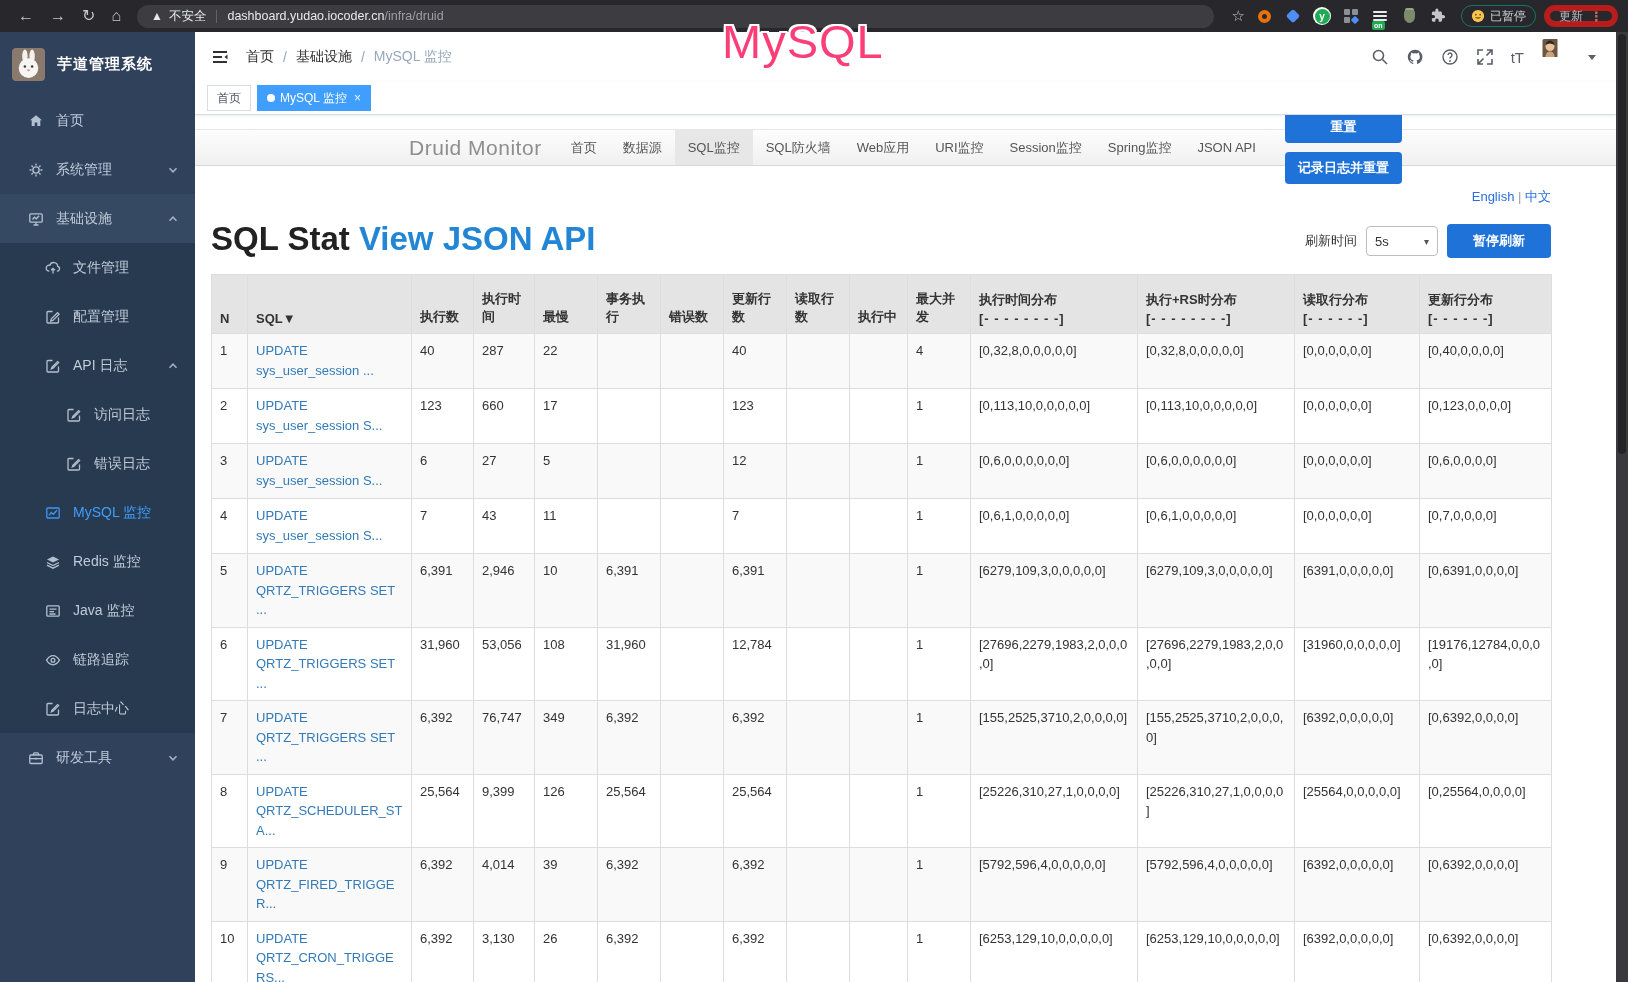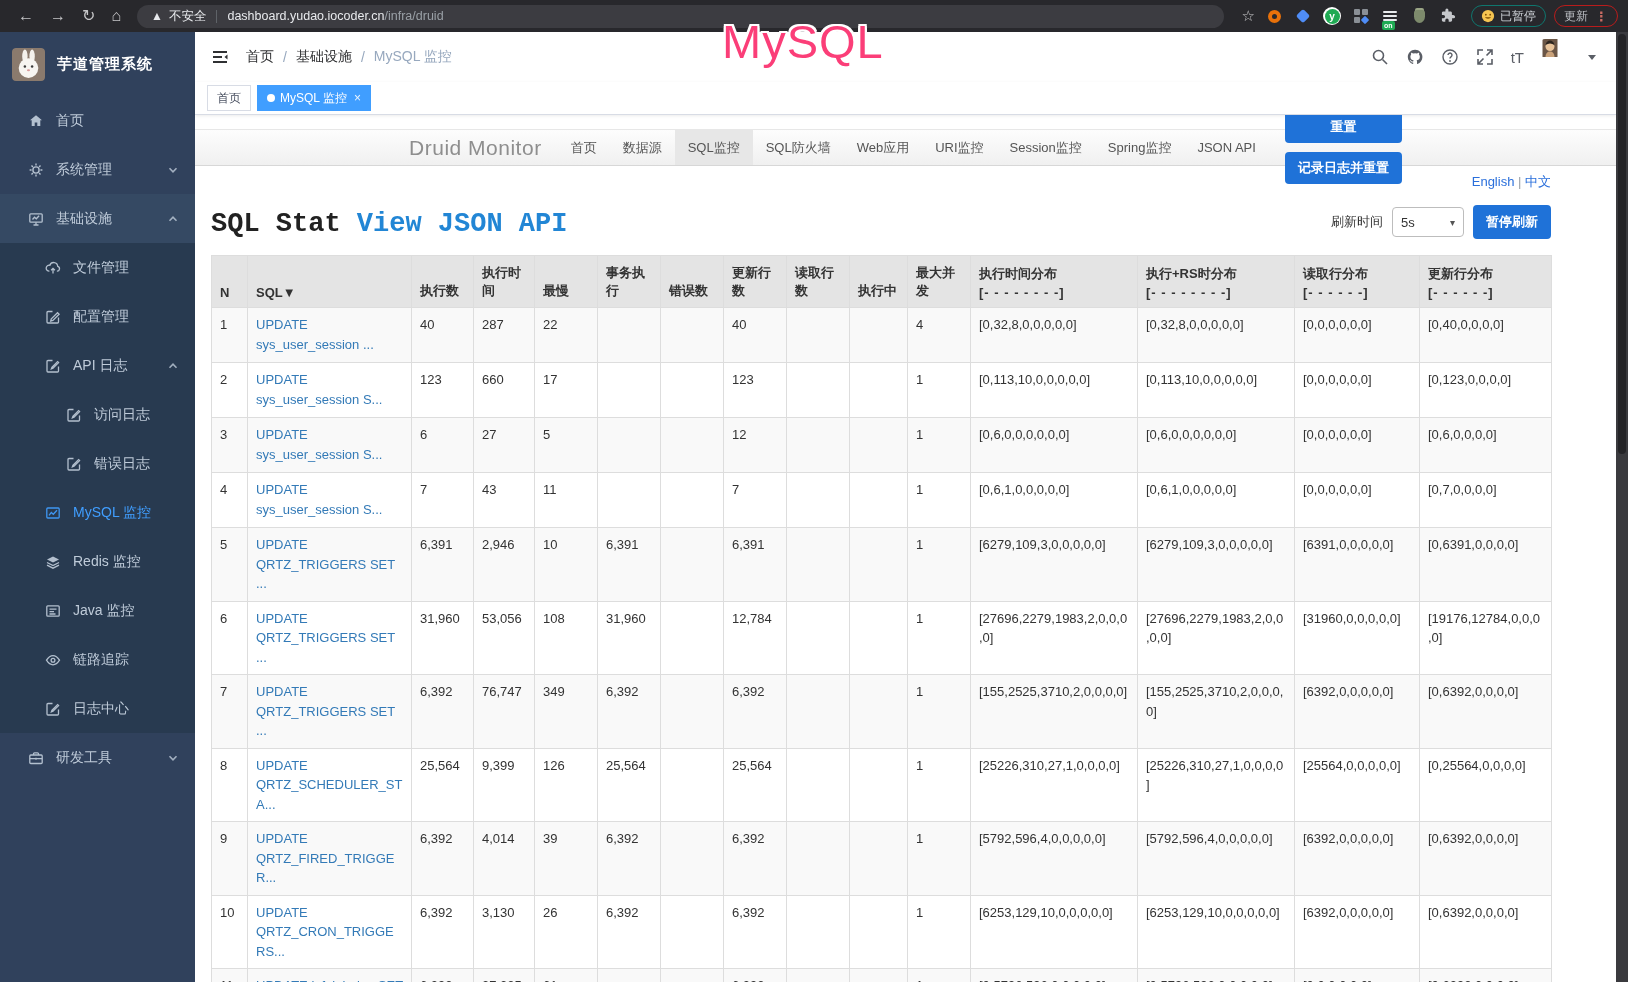--- a/index.html
+++ b/index.html
@@ -29,21 +29,21 @@
   .ext.app-grid-icon b{width:6px;height:6px;background:#8a8f96;border-radius:1px;}
   .ext.app-grid-icon b:last-child{background:#4f8df7;transform:rotate(45deg);}
   .ext.list-on-icon i{display:block;width:14px;}
   .ext.list-on-icon b{display:block;height:2px;background:#e8eaed;margin:2px 0;border-radius:1px;}
   .on-badge{position:absolute;bottom:-5px;left:1px;background:#1faa53;color:#fff;font-size:7px;font-weight:bold;padding:0 2px;border-radius:2px;line-height:9px;}
   .ext.vpn-icon i{width:11px;height:13px;background:#7d8a6c;border-radius:3px 3px 50% 50%;display:block;box-shadow:0 -3px 0 -1px #9aa585;}
   .ext.puzzle-icon svg{width:16px;height:16px;}
   .pill{display:flex;align-items:center;height:22px;border-radius:11px;padding:0 9px;font-size:12px;margin-left:4px;}
   .paused-pill{border:1px solid #0f766e;color:#cdd1d6;gap:5px;}
   .paused-pill svg{width:14px;height:14px;}
-  .update-pill{border:1px solid #b91c1c;color:#bcbfc4;gap:7px;margin-left:8px;text-align:center;}
+  .update-pill{border:6px solid #b91c1c;color:#bcbfc4;gap:7px;margin-left:8px;text-align:center;}
   .update-pill .dots{color:#c96b63;font-weight:bold;font-size:13px;letter-spacing:0;}
 
   
   .mysql-overlay{position:absolute;left:722px;top:14px;z-index:60;font-size:47px;font-weight:normal;letter-spacing:1px;
     text-shadow:-2px -2px 0 #fff,2px -2px 0 #fff,-2px 2px 0 #fff,2px 2px 0 #fff,0 -2px 0 #fff,0 2px 0 #fff,-2px 0 0 #fff,2px 0 0 #fff;}
 
   
   .app{position:absolute;top:32px;left:0;width:1616px;height:950px;display:flex;}
   .sidebar{width:195px;background:var(--side-bg);flex:none;color:#bfcbd9;}
   .logo-row{height:64px;display:flex;align-items:center;padding-left:12px;gap:12px;}
@@ -83,33 +83,33 @@
   .druid{flex:1;overflow:hidden;display:flex;flex-direction:column;}
   .druid-nav{height:37px;margin-top:14px;background:linear-gradient(#fdfdfd,#f0f0f0);border-top:1px solid #e7e7e7;border-bottom:1px solid #d7d7d7;display:flex;align-items:center;justify-content:center;flex:none;}
   .druid-logo{font-size:21px;color:#8e8e8e;margin-right:16px;letter-spacing:.5px;}
   .dnav{display:flex;height:100%;}
   .dnav a{display:flex;align-items:center;padding:0 13px;font-size:13px;color:#555;text-decoration:none;cursor:pointer;}
   .dnav a.active{background:#e7e7e7;}
   .dbtns{display:flex;gap:9px;margin-left:16px;flex-direction:column;}
   .dbtn{background:var(--druid-btn);color:#fff;border:none;border-radius:4px;font-size:13px;font-weight:bold;padding:7px 13px;cursor:pointer;font-family:inherit;}
 
   .druid-body{width:1372px;padding:0 16px;flex:1;}
-  .lang-row{text-align:right;font-size:13px;margin-top:7px;color:#9aa0a6;}
+  .lang-row{text-align:right;font-size:13px;margin-top:22px;color:#9aa0a6;}
   .lang-row a{color:#2a6fdb;text-decoration:none;cursor:pointer;}
   .title-row{display:flex;align-items:flex-end;justify-content:space-between;margin-top:14px;}
-  .page-title{font-size:27px;font-weight:bold;color:#222;font-family:Liberation Mono, monospace;}
+  .page-title{font-size:33px;font-weight:bold;color:#222;}
   .page-title a{color:#2286d5;text-decoration:none;cursor:pointer;}
   .refresh{display:flex;align-items:center;gap:9px;font-size:13px;color:#333;}
   .select{display:inline-flex;align-items:center;justify-content:space-between;width:72px;height:30px;border:1px solid #bdbdbd;border-radius:4px;background:#fff;padding:0 8px;cursor:pointer;}
   .select .sc{font-size:10px;color:#555;}
-  .pause-btn{background:var(--druid-btn);color:#fff;border:none;border-radius:4px;font-size:13px;font-weight:bold;padding:8px 13px;cursor:pointer;font-family:inherit;}
+  .pause-btn{background:var(--druid-btn);color:#fff;border:none;border-radius:4px;font-size:13px;font-weight:bold;padding:8px 26px;cursor:pointer;font-family:inherit;}
 
   table.sql{border-collapse:collapse;table-layout:fixed;width:1340px;margin-top:16px;font-size:13px;color:#333;}
   table.sql th,table.sql td{border:1px solid #ddd;padding:7px 8px;text-align:left;vertical-align:top;overflow:hidden;word-wrap:break-word;}
-  table.sql thead th{background:#e4e4e4;vertical-align:bottom;font-weight:bold;height:52px;}
+  table.sql thead th{background:#e4e4e4;vertical-align:bottom;font-weight:bold;height:59px;}
   table.sql thead .sub{font-weight:bold;letter-spacing:1px;margin-top:2px;}
   table.sql tbody td{height:55px;line-height:1.5;}
   table.sql tbody tr:nth-child(odd){background:#f9f9f9;}
   table.sql a{color:var(--link);text-decoration:none;cursor:pointer;}
 
   
   .scrollbar{position:absolute;top:32px;right:0;width:12px;height:950px;background:#3a3a3e;z-index:50;}
   .scrollbar .thumb{position:absolute;top:2px;left:2px;width:8px;height:420px;border-radius:4px;background:#242427;}
 </style>
 </head>

